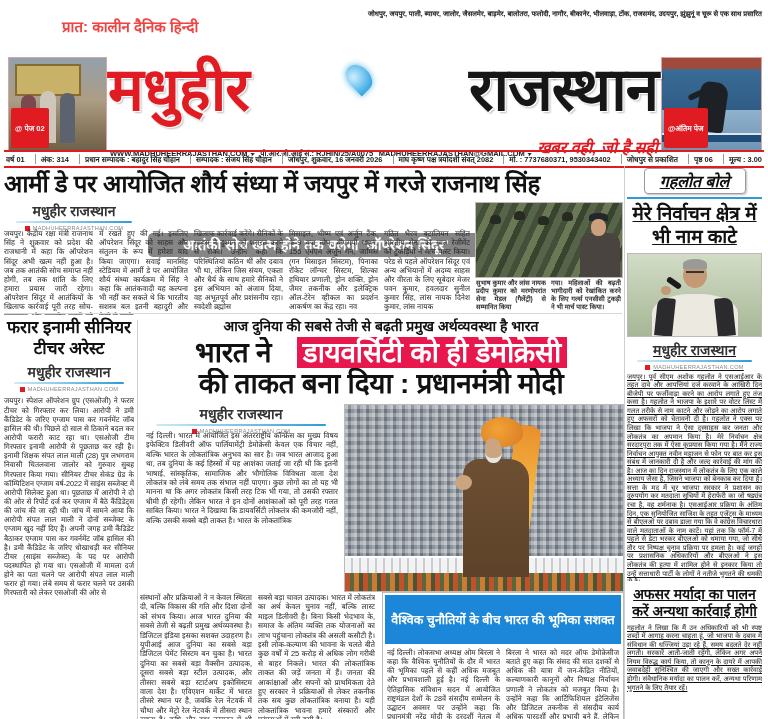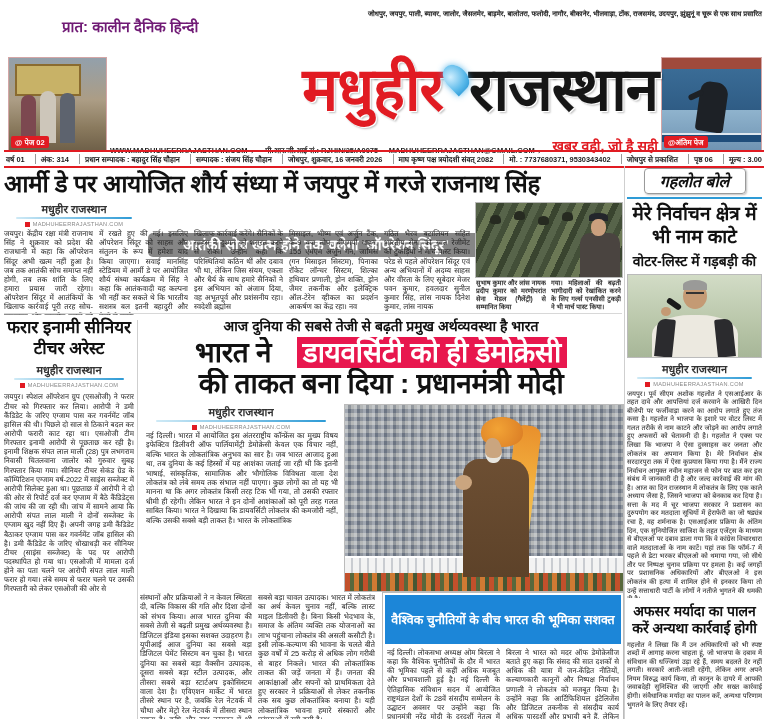--- a/index.html
+++ b/index.html
@@ -1,45 +1,45 @@
 <!DOCTYPE html>
 <html><head>
 <meta charset="utf-8">
 <style>
   html,body{margin:0;padding:0;background:#e8e8e8;}
   .page{position:relative;width:768px;height:719px;background:#fff;overflow:hidden;
         font-family:"Liberation Sans","DejaVu Sans",sans-serif;color:#111;}
   
-  .tagline{position:absolute;left:62px;top:16px;font-size:15px;font-weight:bold;color:#701a75;}
+  .tagline{position:absolute;left:62px;top:16px;font-size:15px;font-weight:bold;color:#ef4444;}
   .cities{position:absolute;left:286px;right:6px;top:9px;font-size:6.8px;font-weight:bold;text-align:right;color:#222;}
   .photo{position:absolute;overflow:hidden;border:1px solid #d4a6a6;}
   .pl{left:8px;top:57px;width:97px;height:93px;background:linear-gradient(180deg,#93a0ab 0%,#ac9d85 45%,#8a7a5e 75%,#6e5f48 100%);}
   .pl .backdrop{position:absolute;left:6px;top:6px;width:62px;height:28px;background:#c8b267;border:2px solid #8a6b2f;}
   .pl .f1{position:absolute;left:12px;bottom:8px;width:15px;height:48px;background:#7c4850;border-radius:7px 7px 0 0;}
   .pl .f2{position:absolute;left:31px;bottom:8px;width:16px;height:52px;background:#cdc6ba;border-radius:8px 8px 0 0;}
   .pl .f3{position:absolute;left:51px;bottom:8px;width:15px;height:50px;background:#5d636e;border-radius:7px 7px 0 0;}
   .pr{left:661px;top:57px;width:99px;height:93px;background:linear-gradient(180deg,#a04a3c 0%,#a04a3c 12%,#3a6c96 12%,#2f5c85 56%,#8fb3cd 56%,#6f93b2 100%);}
   .pr .player{position:absolute;left:36px;top:24px;width:28px;height:50px;background:#1d2126;border-radius:10px 12px 4px 4px;transform:rotate(8deg);}
   .pr .arm{position:absolute;left:26px;top:34px;width:16px;height:6px;background:#1d2126;border-radius:3px;transform:rotate(-25deg);}
   .pr .table{position:absolute;left:0;bottom:9px;width:99px;height:7px;background:#1f4d7a;border-top:2px solid #dfe7ee;}
-  .ptag{position:absolute;left:2px;bottom:3px;background:#e11b22;color:#fff;font-size:7.5px;font-weight:bold;padding:1px 4px;border-radius:2px;}
-  .logo-row{position:absolute;left:108px;top:36px;width:550px;height:102px;display:flex;align-items:center;justify-content:flex-end;gap:4px;}
+  .ptag{position:absolute;left:2px;bottom:3px;background:#e11b22;color:#fff;font-size:7.5px;font-weight:bold;padding:15px 4px;border-radius:2px;}
+  .logo-row{position:absolute;left:108px;top:36px;width:550px;height:102px;display:flex;align-items:center;justify-content:space-between;gap:4px;}
   .logo1{font-size:60px;font-weight:bold;color:#e11b22;text-shadow:1px 1px 0 #fff,2px 2px 2px rgba(0,0,0,.25);letter-spacing:-1px;}
   .logo2{font-size:60px;font-weight:bold;color:#161616;text-shadow:1px 1px 0 #fff,2px 2px 2px rgba(0,0,0,.25);letter-spacing:-1px;}
   .drop{width:22px;height:30px;background:radial-gradient(circle at 35% 35%,#cfeefe,#59b9ea 60%,#1f8fd0);border-radius:50% 50% 50% 0;transform:rotate(-45deg);margin:0 -2px 18px -2px;box-shadow:0 0 6px rgba(60,170,230,.8);}
   .mi{position:absolute;left:110px;top:136px;width:548px;display:flex;justify-content:space-between;align-items:flex-end;font-size:7.5px;font-weight:bold;color:#222;}
-  .mi .mi-slogan{color:#e11b22;font-size:14px;}
+  .mi .mi-slogan{color:#e11b22;font-size:16px;font-style:italic;}
   .cursor{display:inline-block;font-size:6px;transform:rotate(-20deg);color:#111;}
   .infobar{position:absolute;left:4px;top:150px;width:756px;border-top:2px solid #e11b22;border-bottom:2px solid #e11b22;
            padding:2px 2px;display:flex;justify-content:space-between;font-size:7.4px;font-weight:bold;color:#1a1a1a;}
   .infobar span{white-space:nowrap;}
   .infobar span + span{border-left:1px solid #999;padding-left:5px;}
   
   .byline{text-align:center;}
-  .by-brand{font-size:11px;font-weight:bold;color:#333;}
+  .by-brand{font-size:14px;font-weight:bold;color:#333;}
   .by-rule{height:2px;background:linear-gradient(to right,#cfeaf6,#2e9bd6);margin:1px 10px 2px 10px;border-radius:1px;}
   .by-site{font-size:5.6px;color:#888;letter-spacing:.3px;}
   .sq{display:inline-block;width:5px;height:5px;background:#e11b22;margin-right:3px;vertical-align:middle;}
   
   .army-headline{position:absolute;left:4px;top:166px;width:618px;font-size:24px;font-weight:bold;white-space:nowrap;overflow:hidden;letter-spacing:-.3px;}
   .army-byline{position:absolute;left:6px;top:201px;width:136px;}
   .army-sub{position:absolute;left:148px;top:202px;width:336px;height:24px;background:#868686;border-radius:5px;color:#fff;
             font-size:14.5px;font-weight:bold;text-align:center;line-height:25px;white-space:nowrap;overflow:hidden;margin-top:31px;}
   .army-photo{position:absolute;left:475px;top:202px;width:146px;height:74px;overflow:hidden;border:1px solid #bbb;
               background:repeating-linear-gradient(115deg,#57644a 0 7px,#434f38 7px 13px,#6b7855 13px 20px,#39442f 20px 26px);}
@@ -74,21 +74,21 @@
   .modi-fig .turban{position:absolute;left:26px;top:0;width:42px;height:30px;background:radial-gradient(circle at 40% 40%,#f2a335,#d97a24);border-radius:50% 50% 45% 45%;}
   .modi-fig .face{position:absolute;left:30px;top:21px;width:17px;height:20px;background:#caa57f;border-radius:40% 60% 50% 50%;border-bottom:5px solid #e8e6df;}
   .modi-fig .body{position:absolute;left:8px;top:42px;width:66px;height:118px;background:linear-gradient(180deg,#6d4f33,#5d4229);border-radius:16px 20px 0 0;}
   .modi-fig .hands{position:absolute;left:0;top:58px;width:17px;height:15px;background:#caa57f;border-radius:50%;}
   
   .birla{position:absolute;left:382px;top:592px;width:240px;height:127px;border:1px solid #bbb;background:#fff;}
   .b-banner{margin:2px;background:#1c86d8;color:#fff;font-size:12.5px;font-weight:bold;text-align:center;padding:16px 0;white-space:nowrap;overflow:hidden;}
   .b-cols{display:flex;gap:6px;padding:2px 4px;}
   .b-col{flex:1;font-size:7.2px;line-height:1.27;text-align:justify;height:98px;overflow:hidden;color:#222;}
   
-  .gehlot{position:absolute;left:627px;top:168px;width:135px;height:551px;overflow:hidden;}
+  .gehlot{position:absolute;left:627px;top:168px;width:135px;height:551px;overflow:hidden;text-decoration:underline;}
   .g-label{width:100px;margin:0 auto;text-align:center;border:1px solid #9a9a9a;border-radius:4px;box-shadow:1px 1px 2px rgba(0,0,0,.25);
            font-size:16px;font-weight:bold;font-style:italic;font-family:"Liberation Serif","DejaVu Serif",serif;padding:1px 0;}
   .g-rule{height:2px;background:#2e9bd6;margin:3px 0 4px 0;}
   .g-headline{font-size:19px;font-weight:bold;text-align:center;line-height:1.2;}
   .g-sub{font-size:14px;font-weight:bold;text-align:center;margin-top:2px;}
   .g-photo{position:relative;margin-top:4px;height:82px;overflow:hidden;border:1px solid #bbb;background:linear-gradient(180deg,#d2dcc6,#b4c2a4 70%,#a7b698);}
   .g-photo .kurta{position:absolute;left:24px;bottom:0;width:86px;height:42px;background:#ece9e0;border-radius:45% 45% 0 0;}
   .g-photo .jl{position:absolute;left:28px;bottom:0;width:18px;height:38px;background:#2b2b2e;border-radius:8px 2px 0 0;transform:rotate(6deg);}
   .g-photo .jr{position:absolute;left:88px;bottom:0;width:18px;height:38px;background:#2b2b2e;border-radius:2px 8px 0 0;transform:rotate(-6deg);}
   .g-photo .head{position:absolute;left:55px;top:8px;width:24px;height:26px;background:#c49a74;border-radius:50%;}
@@ -233,21 +233,20 @@
     <div class="b-cols">
       <div class="b-col">नई दिल्ली। लोकसभा अध्यक्ष ओम बिरला ने कहा कि वैश्विक चुनौतियों के दौर में भारत की भूमिका पहले से कहीं अधिक मजबूत और प्रभावशाली हुई है। नई दिल्ली के ऐतिहासिक संविधान सदन में आयोजित राष्ट्रमंडल देशों के 28वें संसदीय सम्मेलन के उद्घाटन अवसर पर उन्होंने कहा कि प्रधानमंत्री नरेंद्र मोदी के दूरदर्शी नेतृत्व में भारत विश्व की तेजी से बढ़ती प्रमुख अर्थव्यवस्थाओं में शामिल हुआ है और लोकतांत्रिक मूल्यों के प्रति उसकी प्रतिबद्धता ने वैश्विक विश्वास को सुदृढ़ किया है।</div>
       <div class="b-col">बिरला ने भारत को मदर ऑफ डेमोक्रेसीज बताते हुए कहा कि संसद की सात दशकों से अधिक की यात्रा में जन-केंद्रित नीतियों, कल्याणकारी कानूनों और निष्पक्ष निर्वाचन प्रणाली ने लोकतंत्र को मजबूत किया है। उन्होंने कहा कि आर्टिफिशियल इंटेलिजेंस और डिजिटल तकनीक से संसदीय कार्य अधिक पारदर्शी और प्रभावी बने हैं, लेकिन इनके दुरुपयोग से उत्पन्न चुनौतियों पर गंभीर मंथन आवश्यक है। सम्मेलन में लोकतांत्रिक संवाद, तकनीकी नवाचार और संसद की विश्वसनीयता पर व्यापक चर्चा होगी।</div>
     </div>
   </div>
 
   <div class="gehlot">
     <div class="g-label">गहलोत बोले</div>
     <div class="g-rule"></div>
     <div class="g-headline">मेरे निर्वाचन क्षेत्र में भी नाम काटे</div>
-    <div class="g-sub">वोटर-लिस्ट में गड़बड़ी की</div>
     <div class="g-photo">
       <div class="kurta"></div>
       <div class="jl"></div>
       <div class="jr"></div>
       <div class="head"></div>
       <div class="hair"></div>
       <div class="glasses"></div>
       <div class="mic"></div>
       <div class="hand"></div>
     </div>

